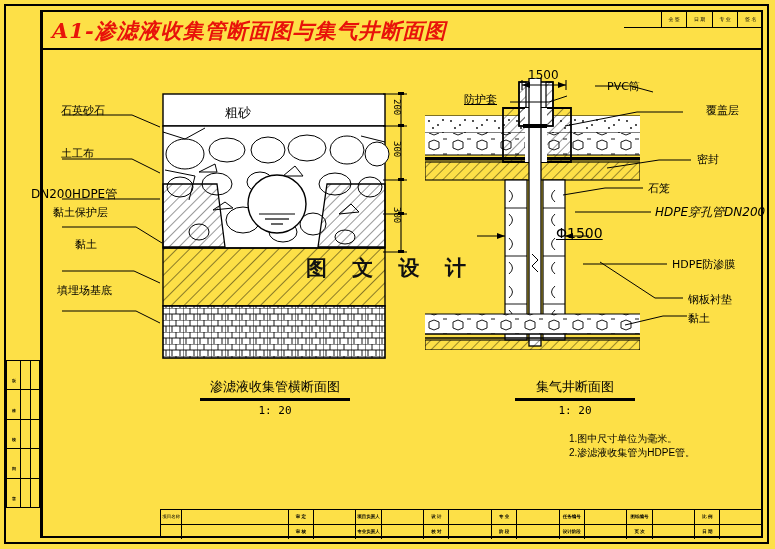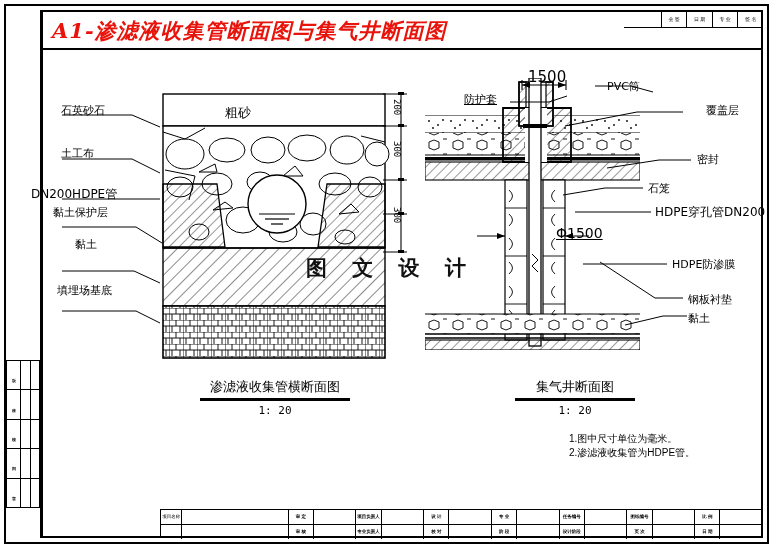--- a/index.html
+++ b/index.html
@@ -1,17 +1,17 @@
 <!DOCTYPE html>
 <html><head>
 <meta charset="utf-8">
 <style>
   html,body{margin:0;padding:0;background:#d8d8d8;}
   body{font-family:"Liberation Sans","DejaVu Sans",sans-serif;}
-  #sheet{position:relative;width:775px;height:549px;background:#ffffff;overflow:hidden;}
+  #sheet{position:relative;width:775px;height:549px;background:#fde047;overflow:hidden;}
 
   
   .frame-outer{position:absolute;left:4px;top:4px;width:765px;height:540px;border:2px solid #000;box-sizing:border-box;}
   .frame-inner{position:absolute;left:40px;top:10px;width:723px;height:528px;border:2px solid #000;border-left-width:3px;box-sizing:border-box;}
   .title-rule{position:absolute;left:40px;top:48px;width:723px;height:0;border-top:2px solid #000;}
 
   
   .dwg-title{position:absolute;left:52px;top:17px;font-family:"DejaVu Serif","Liberation Serif",serif;
     font-weight:bold;font-size:21px;color:#e8130a;letter-spacing:1px;font-style:italic;white-space:nowrap;}
 
@@ -271,21 +271,21 @@
 
   <svg style="position:absolute;left:518px;top:76px;" width="52" height="16" viewBox="0 0 52 16">
     <g stroke="#000" stroke-width="1.1">
       <line x1="4" y1="4" x2="4" y2="14"></line>
       <line x1="48" y1="4" x2="48" y2="14"></line>
       <line x1="4" y1="9" x2="48" y2="9"></line>
     </g>
     <path d="M4 9 l8 -3 l0 6 z" fill="#000"></path>
     <path d="M48 9 l-8 -3 l0 6 z" fill="#000"></path>
   </svg>
-  <div class="lbl-s" style="left:528px;top:68px;font-size:15px;">1500</div>
+  <div class="lbl-s" style="left:528px;top:68px;font-size:12px;">1500</div>
   <div class="lbl-s" style="left:556px;top:225px;font-size:14px;text-decoration:underline;">Φ1500</div>
 
   <svg style="position:absolute;left:455px;top:80px;" width="310" height="265" viewBox="0 0 310 265">
     <g stroke="#000" stroke-width="1" fill="none">
 
       <path d="M55 22 L94 22 L112 16"></path>
 
       <path d="M140 6 L176 6 L198 12"></path>
 
       <path d="M110 46 L182 32 L228 32"></path>
@@ -302,21 +302,21 @@
 
       <path d="M170 245 L208 236 L232 236"></path>
     </g>
   </svg>
 
   <div class="lbl" style="left:464px;top:92px;text-decoration:underline;">防护套</div>
   <div class="lbl" style="left:607px;top:79px;">PVC筒</div>
   <div class="lbl" style="left:706px;top:103px;">覆盖层</div>
   <div class="lbl" style="left:697px;top:152px;">密封</div>
   <div class="lbl" style="left:648px;top:181px;">石笼</div>
-  <div class="lbl-s" style="left:655px;top:204px;">HDPE穿孔管DN200</div>
+  <div class="lbl-s" style="left:655px;top:204px;font-style:italic;">HDPE穿孔管DN200</div>
   <div class="lbl" style="left:672px;top:257px;">HDPE防渗膜</div>
   <div class="lbl" style="left:688px;top:292px;">钢板衬垫</div>
   <div class="lbl" style="left:688px;top:311px;">黏土</div>
 
   <div class="watermark">图 文 设 计</div>
 
   <div class="cap" style="left:170px;top:378px;width:210px;">
     <div class="ct">渗滤液收集管横断面图</div>
     <div class="cbar" style="width:150px;"></div>
     <div class="cs">1: 20</div>

